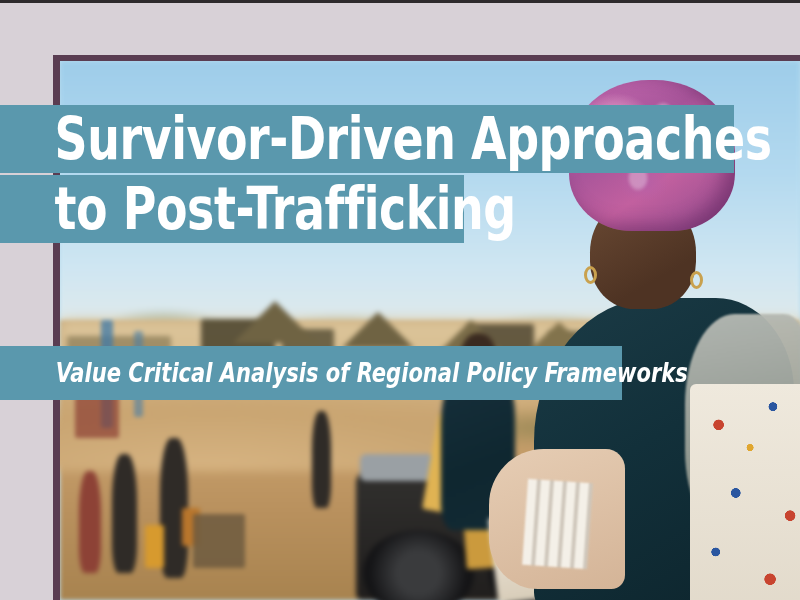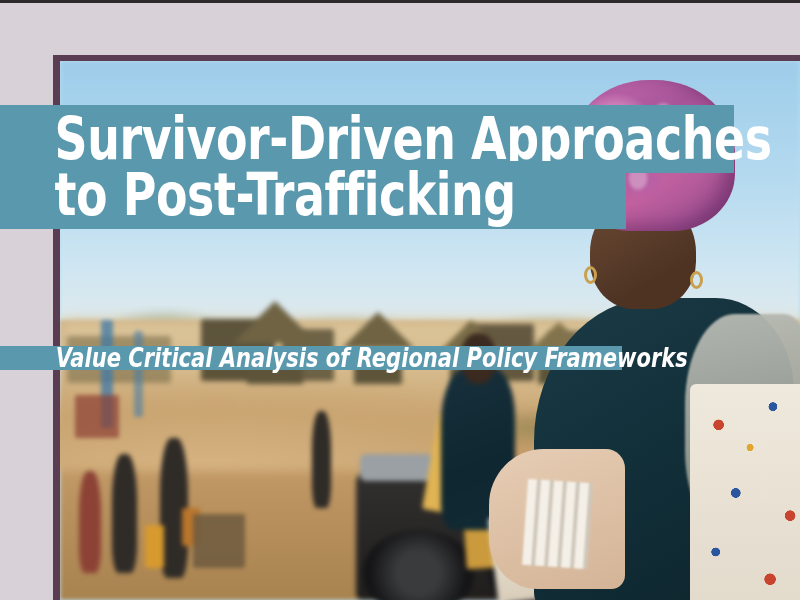--- a/index.html
+++ b/index.html
@@ -207,23 +207,23 @@
   .bg-plate { position:absolute; inset:0; filter:blur(2.2px); }
 
   
   .band {
     position:absolute;
     background:#5a98ad;
     display:flex; align-items:center;
   }
   .title-band { height:68px; }
   #band-1 { left:0; top:105px;  width:734px; }
-  #band-2 { left:0; top:161px;  width:626px; }
+  #band-2 { left:0; top:175px;  width:464px; }
   #band-3 { left:0; top:237px;  width:620px; }
-  #band-sub { left:0; top:346px; width:622px; height:24px; }
+  #band-sub { left:0; top:346px; width:622px; height:54px; }
 
   .title-line {
     color:#ffffff;
     font-family:"Liberation Sans Narrow","DejaVu Sans Condensed","Liberation Sans", sans-serif;
     font-weight:700;
     font-size:58px;
     line-height:58px;
     letter-spacing:-0.5px;
     white-space:nowrap;
     padding-left:62px;

